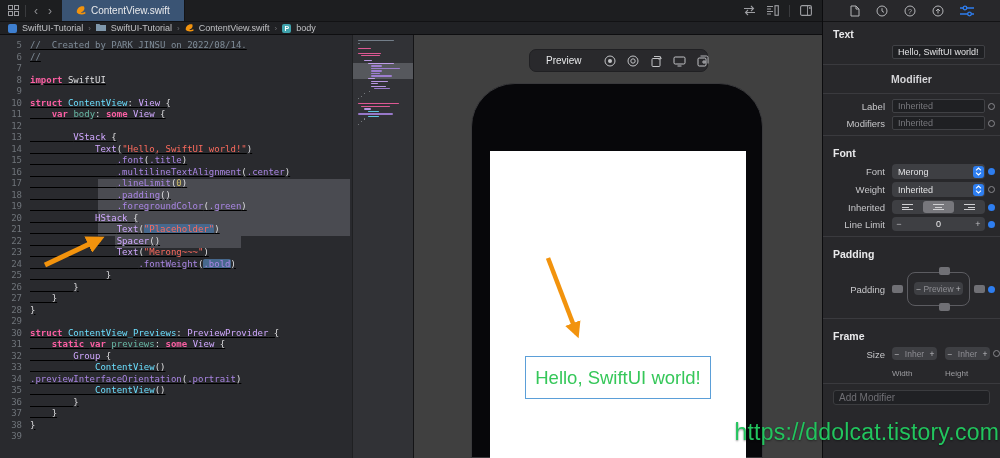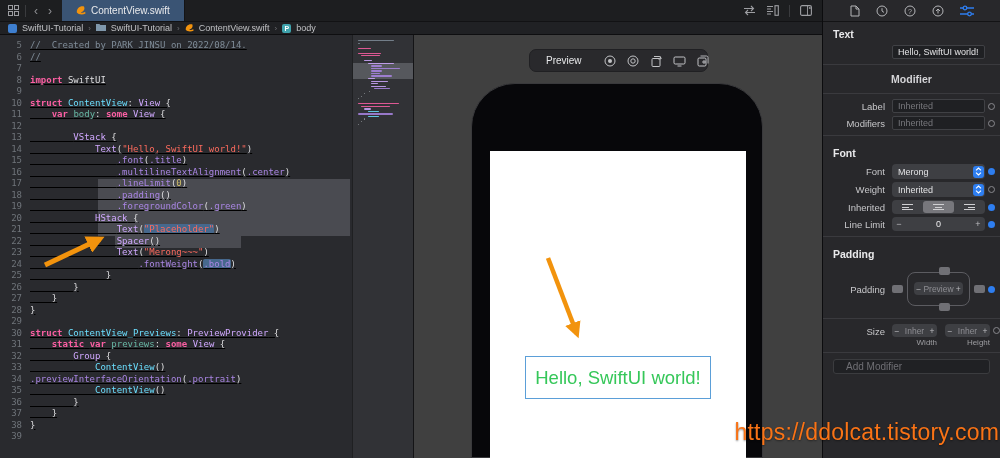--- a/index.html
+++ b/index.html
@@ -107,26 +107,26 @@
   .st-btn{width:14px;text-align:center;color:#bdbdc1;}
   .st-val{flex:1;text-align:center;}
   .pad-widget{position:relative;width:76px;height:44px;margin:2px 0;}
   .pad-rect{position:absolute;left:0;right:0;top:5px;bottom:5px;border:1px solid #5c5c61;border-radius:8px;}
   .pad-handle{position:absolute;width:11px;height:8px;background:#707075;border-radius:2px;}
   .pad-stepper{position:absolute;left:7px;right:7px;top:15px;height:13px;background:#3e3f43;
     border-radius:4px;display:flex;align-items:center;font-size:8.5px;color:#8e8e93;}
   .frame-steppers{display:flex;gap:8px;}
   .fr-st{width:45px;}
   .fr-st .stepper{font-size:8.5px;color:#8e8e93;height:13px;}
-  .fr-cap{text-align:right;font-size:8px;color:#9d9da1;margin-top:1px;}
+  .fr-cap{text-align:left;font-size:8px;color:#9d9da1;margin-top:9px;}
   .addmod{margin:6px 10px 0 10px;height:15px;background:#202124;border:1px solid #3b3c3f;border-radius:3px;
-    font-size:10px;color:#6f6f74;display:flex;align-items:center;padding:0 12px;}
-
-  
-  #watermark{position:absolute;right:1px;top:419px;font-size:23px;color:#f97316;z-index:50;
+    font-size:10px;color:#6f6f74;display:flex;align-items:center;padding:0 5px;}
+
+  
+  #watermark{position:absolute;right:1px;top:419px;font-size:23px;color:#22c55e;z-index:50;
     text-shadow:0 1px 2px rgba(0,0,0,.45);letter-spacing:0.2px;}
 
   .swift-ico{display:inline-block;}
 </style>
 </head>
 <body>
 
 <div id="app">
 
   <div id="tabbar">
@@ -472,20 +472,21 @@
           </span>
         </span>
         <span class="pad-handle" style="position:static;flex:0 0 11px;"></span>
       </span>
       <span class="irow-ind">
           <span class="ind-dot"></span>
         </span>
     </div>
 
     <div class="insp-div"></div>
+    <div class="insp-section-h">Frame</div>
 
     <div class="irow" style="align-items:flex-start;">
       <span class="irow-label" style="margin-top:2px;">Size</span>
       <span class="irow-ctl frame-steppers" style="width:98px;flex:0 0 98px;">
         <span class="fr-st">
           <span class="stepper">
             <span class="st-btn" style="width:10px">−</span>
             <span class="st-val">Inher</span>
             <span class="st-btn" style="width:10px">+</span>
           </span>

